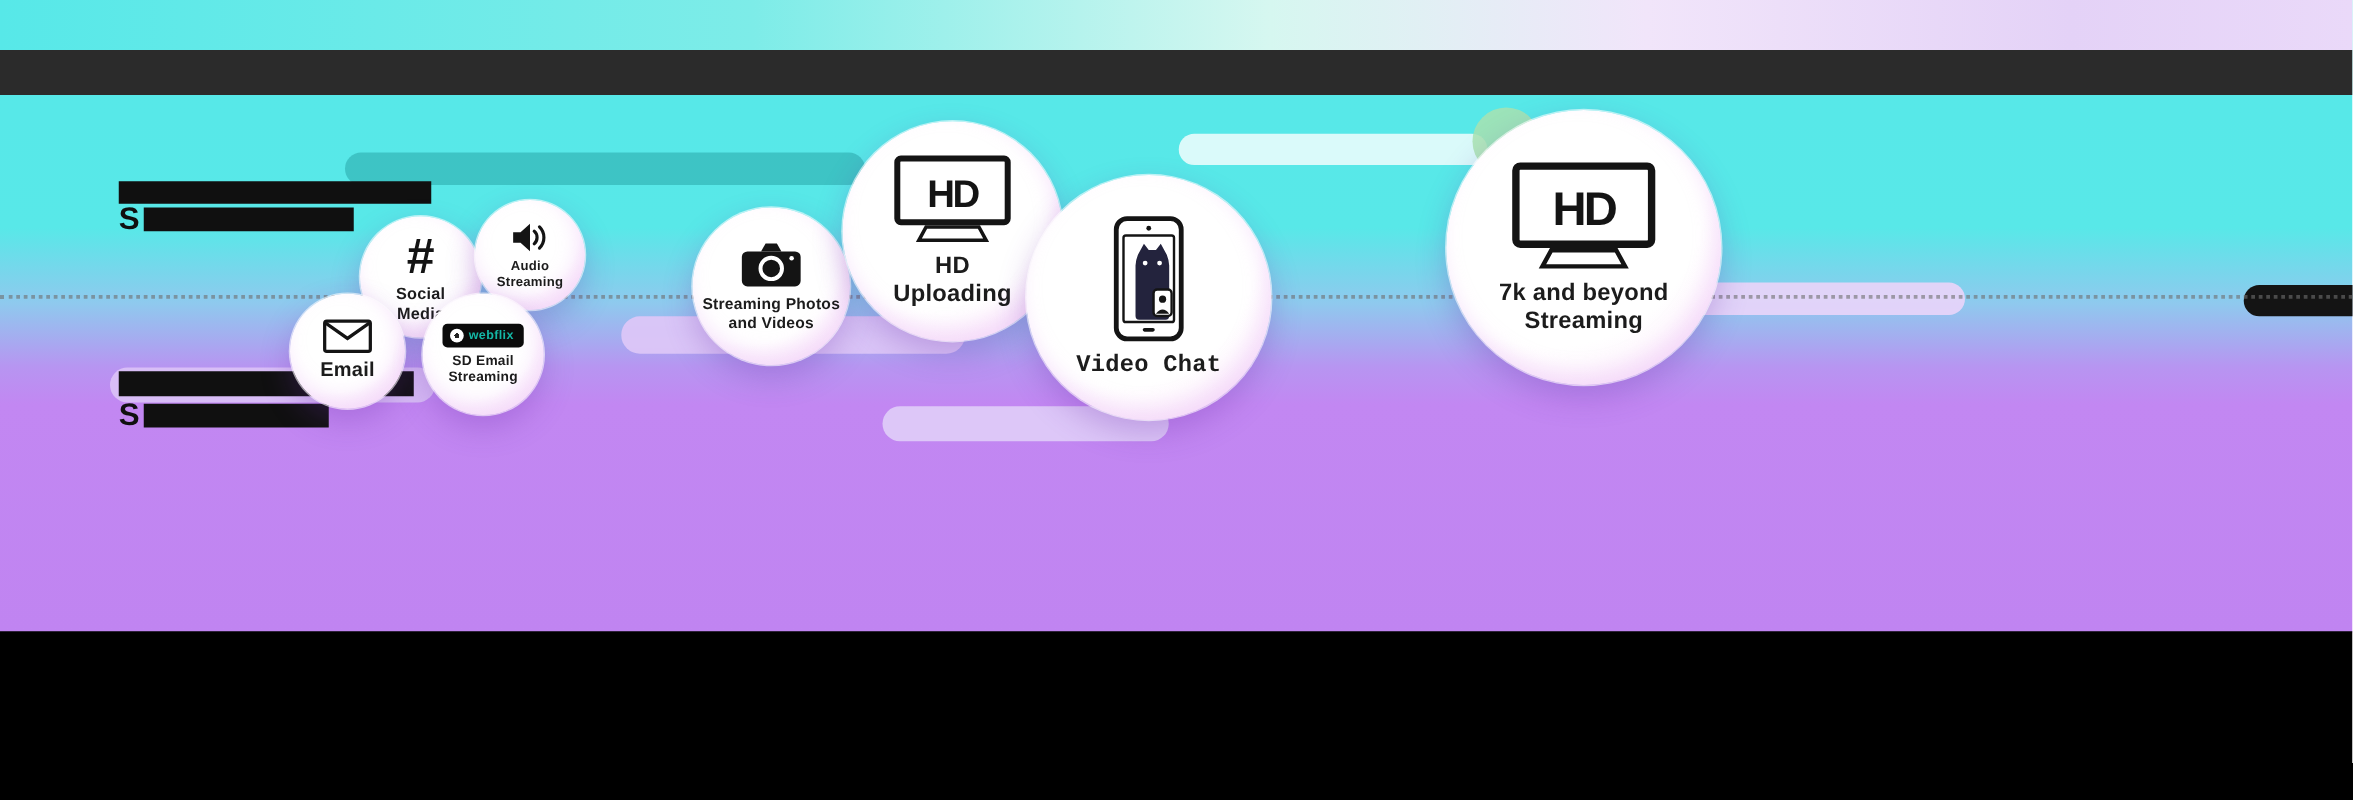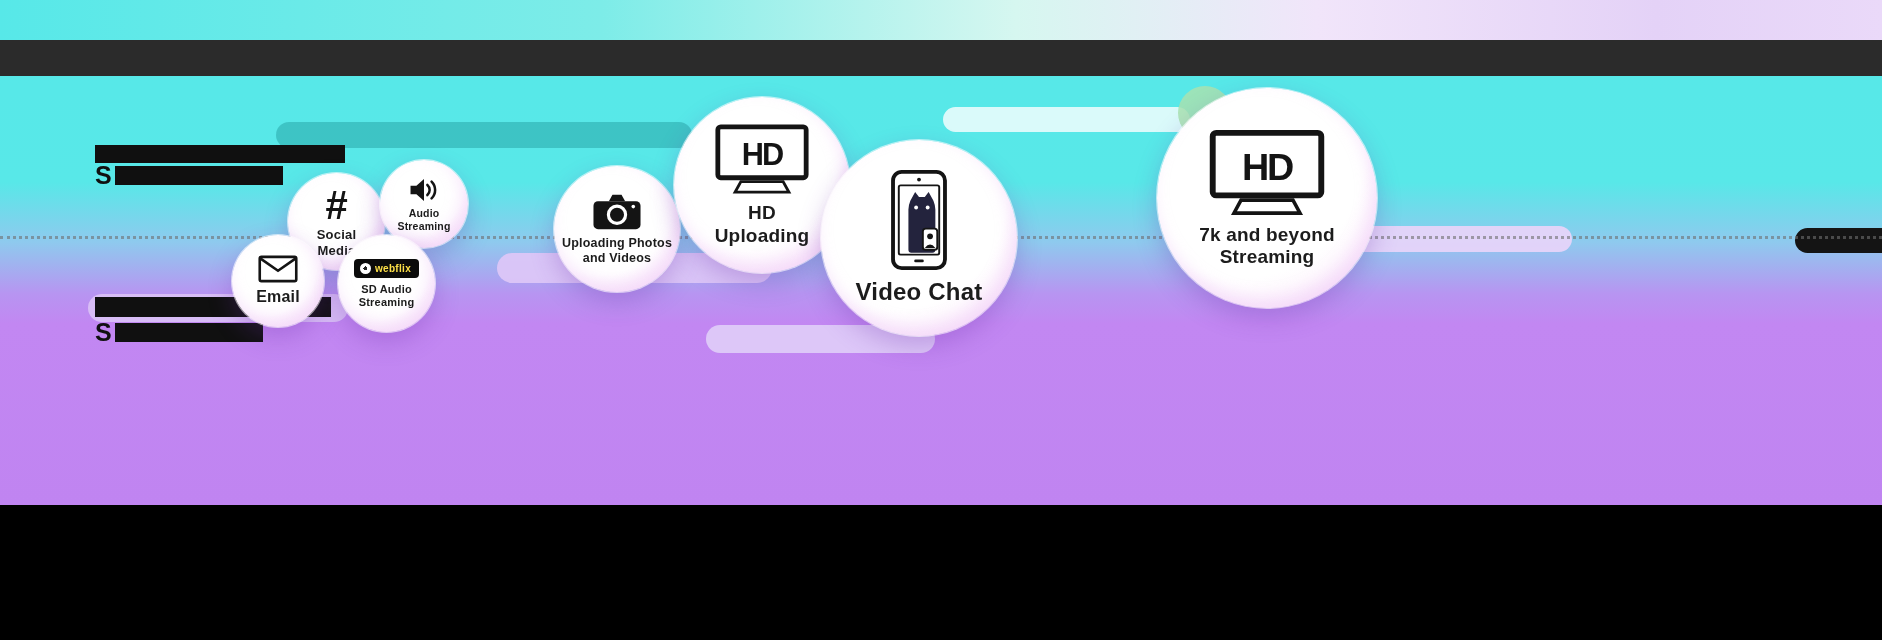--- a/index.html
+++ b/index.html
@@ -59,21 +59,21 @@
       0 10px 24px rgba(108,48,168,0.28),
       inset -5px -9px 16px rgba(232,176,244,0.35);
     display:flex;flex-direction:column;align-items:center;justify-content:center;
     text-align:center;
   }
   .bubble .label{
     color:#1c1c1c;font-weight:bold;letter-spacing:.2px;line-height:1.18;
   }
   .glyph-hash{font-weight:bold;font-size:40px;line-height:1;color:#141414;}
   .webflix-chip{
-    background:#0b0b0b;color:#fde047;border-radius:4px;
+    background:#0b0b0b;color:#14b8a6;border-radius:4px;
     padding:4px 8px 4px 6px;display:flex;align-items:center;gap:4px;
   }
   .webflix-dot{
     width:11px;height:11px;border-radius:50%;
     background:radial-gradient(circle at 50% 50%, #222 0 2px, #fff 2px);
   }
   .webflix-text{font-size:10px;font-weight:bold;letter-spacing:.3px;}
   svg{display:block;}
 </style>
 </head>
@@ -137,33 +137,33 @@
       </svg>
     </span>
     <div class="label" style="font-size:16px;margin-top:5px;">Email</div>
   </div>
 
   <div class="bubble" style="left:338px;top:235px;width:97px;height:97px;">
     <span class="webflix-chip">
       <span class="webflix-dot"></span>
       <span class="webflix-text">webflix</span>
     </span>
-    <div class="label" style="font-size:11px;width:80px;margin-top:5px;">SD Audio Streaming</div>
+    <div class="label" style="font-size:11px;width:80px;margin-top:5px;">SD Email Streaming</div>
   </div>
 
   <div class="bubble" style="left:554px;top:166px;width:126px;height:126px;">
     <span>
       <svg width="50" height="38" viewBox="0 0 54 42">
         <path d="M18 9 l4-7 h10 l4 7 z" fill="#141414"></path>
         <rect x="1" y="9" width="52" height="31" rx="5" fill="#141414"></rect>
         <circle cx="27" cy="24" r="9.5" fill="none" stroke="#ffffff" stroke-width="3.5"></circle>
         <circle cx="45" cy="15" r="2" fill="#ffffff"></circle>
       </svg>
     </span>
-    <div class="label" style="font-size:12.5px;width:112px;margin-top:5px;">Uploading Photos and Videos</div>
+    <div class="label" style="font-size:12.5px;width:112px;margin-top:5px;">Streaming Photos and Videos</div>
   </div>
 
   <div class="bubble" style="left:674px;top:97px;width:176px;height:176px;">
     <span>
       <svg width="96" height="73" viewBox="0 0 100 76">
         <rect x="4" y="4" width="92" height="53" rx="3" fill="#ffffff" stroke="#141414" stroke-width="5"></rect>
         <text x="50" y="44" text-anchor="middle" font-family="Liberation Sans, sans-serif" font-weight="bold" font-size="32" letter-spacing="-2" fill="#141414">HD</text>
         <path d="M28 61 L72 61 L78 72 L22 72 Z" fill="none" stroke="#141414" stroke-width="3"></path>
       </svg>
     </span>
@@ -178,21 +178,21 @@
         <rect x="9" y="17" width="42" height="72" rx="2" fill="none" stroke="#141414" stroke-width="2"></rect>
         <path d="M21 33 L26 24 L30 29 L36 29 L40 24 L45 33 Q47 38 47 42 L47 84 Q47 87 44 87 L22 87 Q19 87 19 84 L19 42 Q19 38 21 33 Z" fill="#23233d"></path>
         <circle cx="27" cy="40" r="2" fill="#ffffff"></circle>
         <circle cx="39" cy="40" r="2" fill="#ffffff"></circle>
         <rect x="34" y="62" width="15" height="22" rx="3" fill="#ffffff" stroke="#141414" stroke-width="2"></rect>
         <circle cx="41.5" cy="70" r="3" fill="#141414"></circle>
         <path d="M36 82 q5.5-7 11 0 z" fill="#141414"></path>
         <rect x="25" y="94" width="10" height="3" rx="1.5" fill="#141414"></rect>
       </svg>
     </span>
-    <div class="label" style="font-size:24px;margin-top:7px;">Video Chat</div>
+    <div class="label" style="font-size:19px;margin-top:7px;font-family:Liberation Mono, monospace;">Video Chat</div>
   </div>
 
   <div class="bubble" style="left:1157px;top:88px;width:220px;height:220px;">
     <span>
       <svg width="118" height="90" viewBox="0 0 100 76">
         <rect x="4" y="4" width="92" height="53" rx="3" fill="#ffffff" stroke="#141414" stroke-width="5"></rect>
         <text x="50" y="44" text-anchor="middle" font-family="Liberation Sans, sans-serif" font-weight="bold" font-size="32" letter-spacing="-2" fill="#141414">HD</text>
         <path d="M28 61 L72 61 L78 72 L22 72 Z" fill="none" stroke="#141414" stroke-width="3"></path>
       </svg>
     </span>

